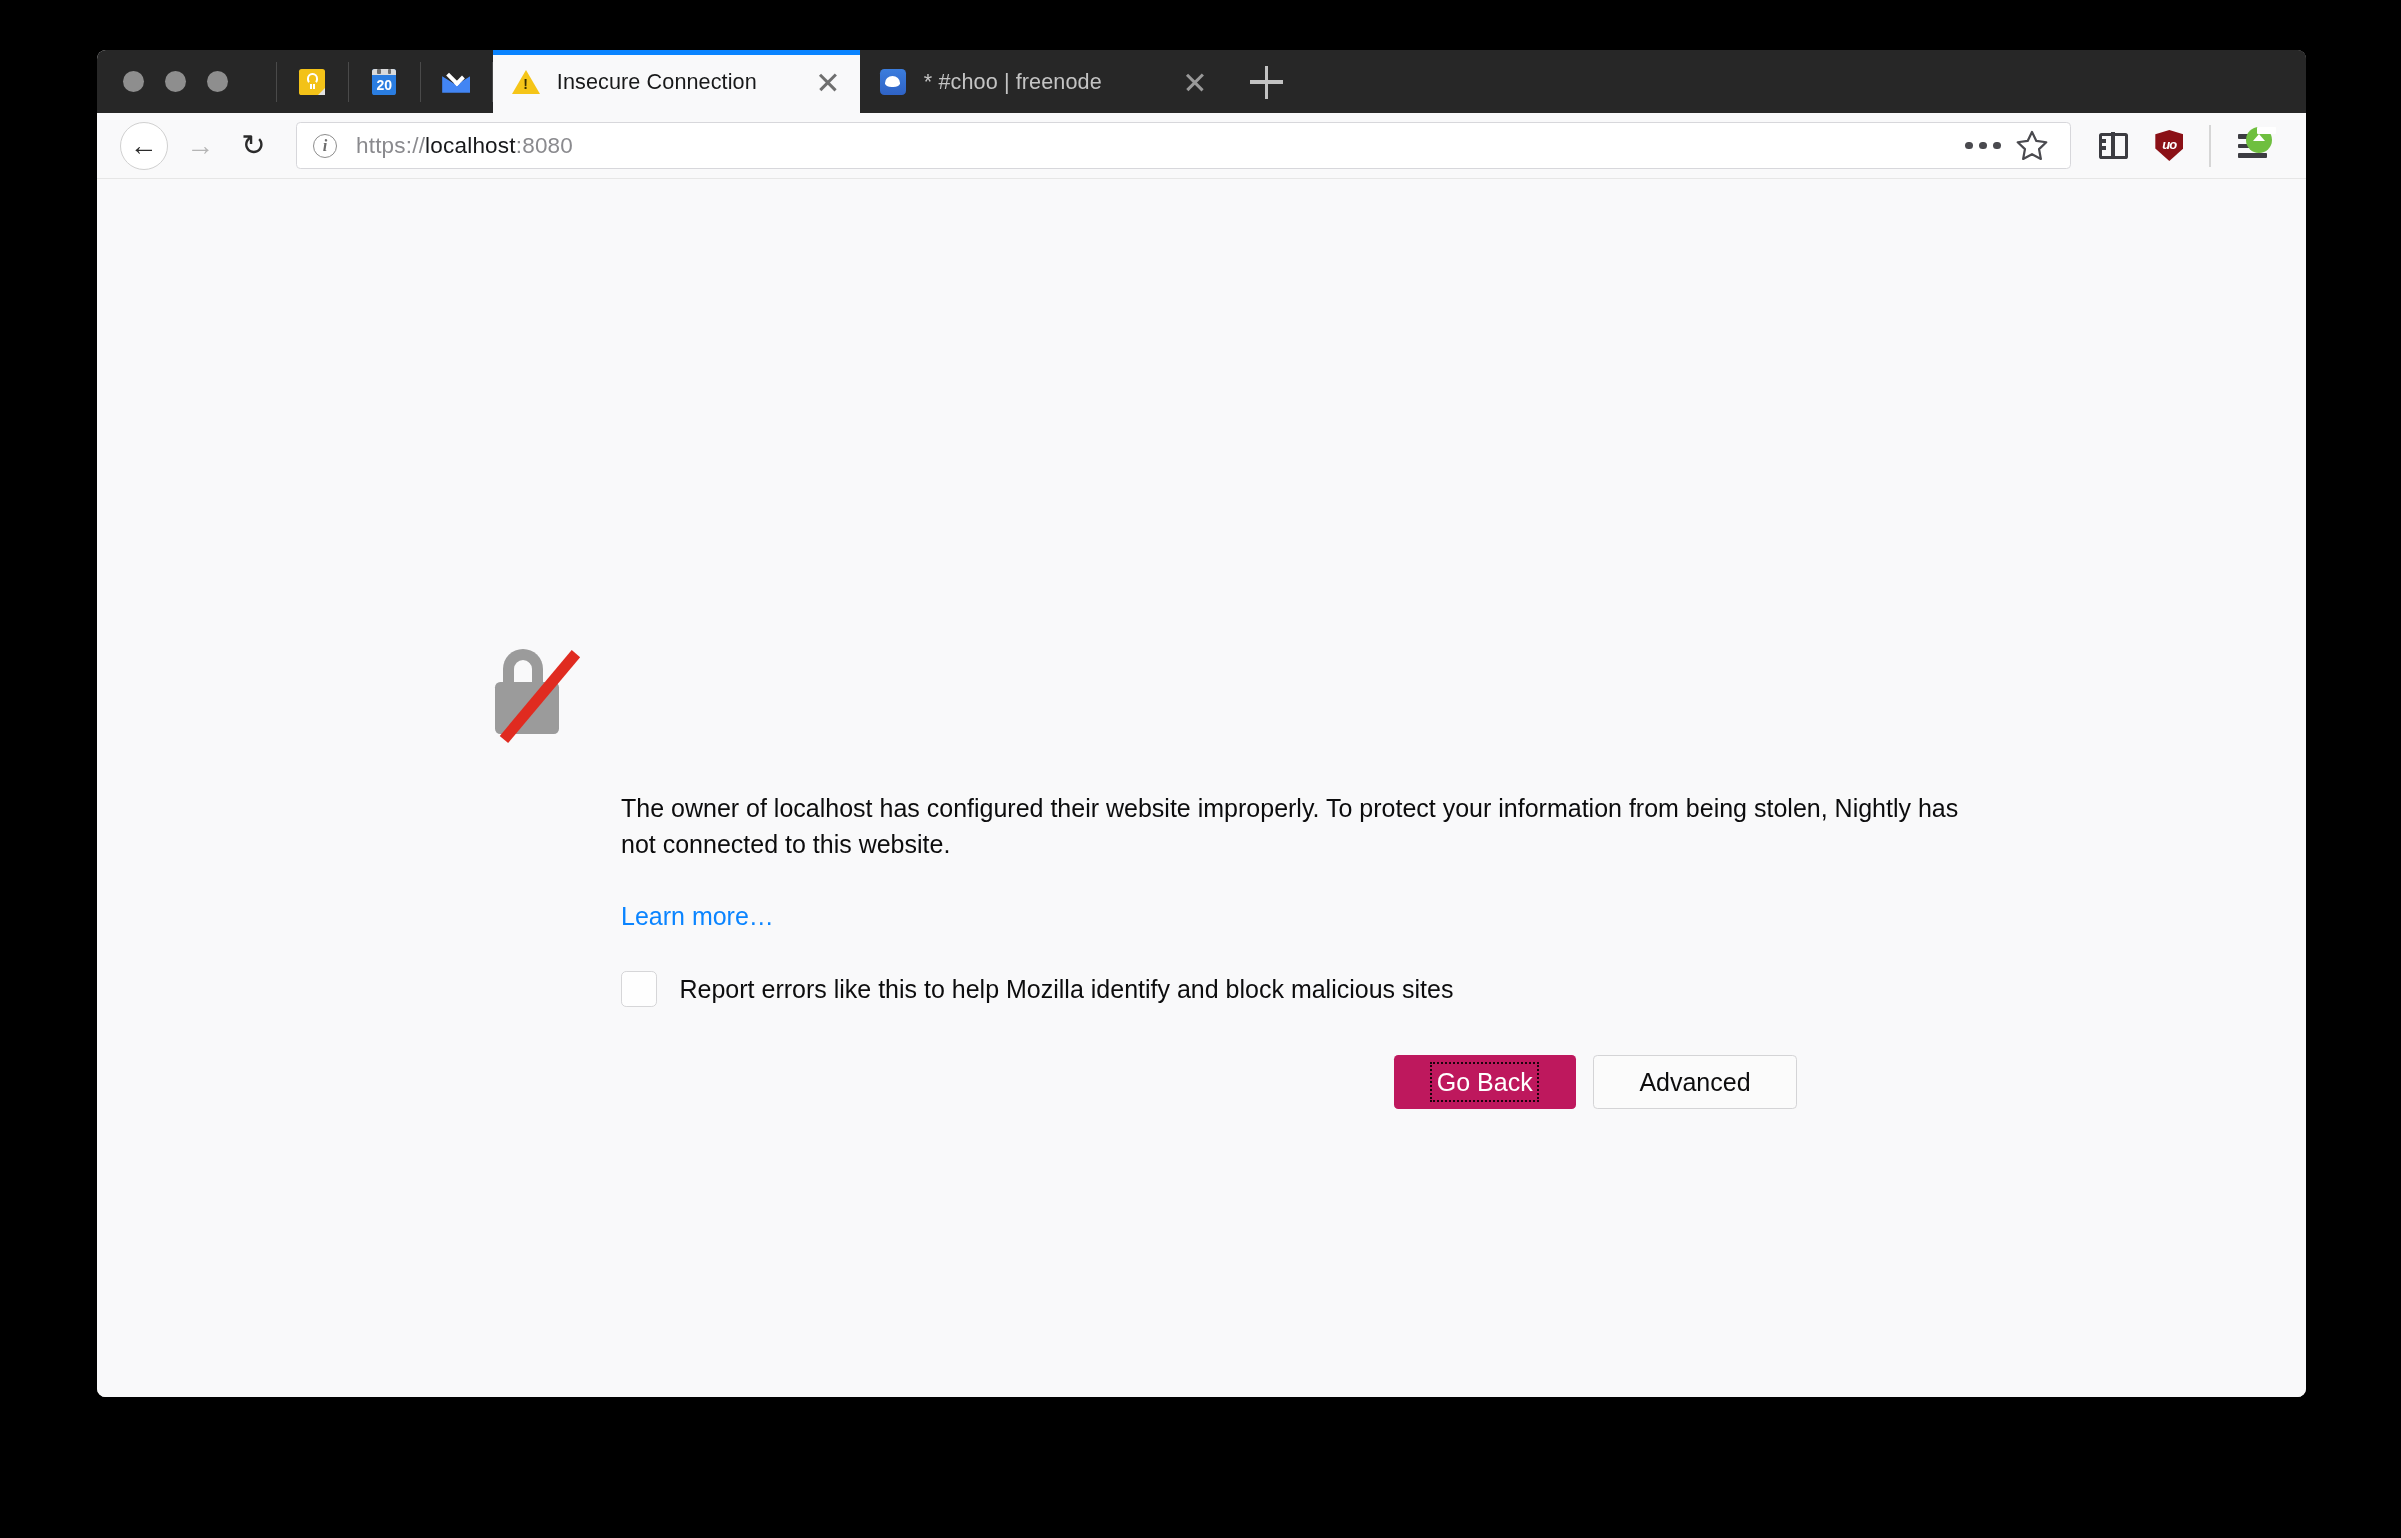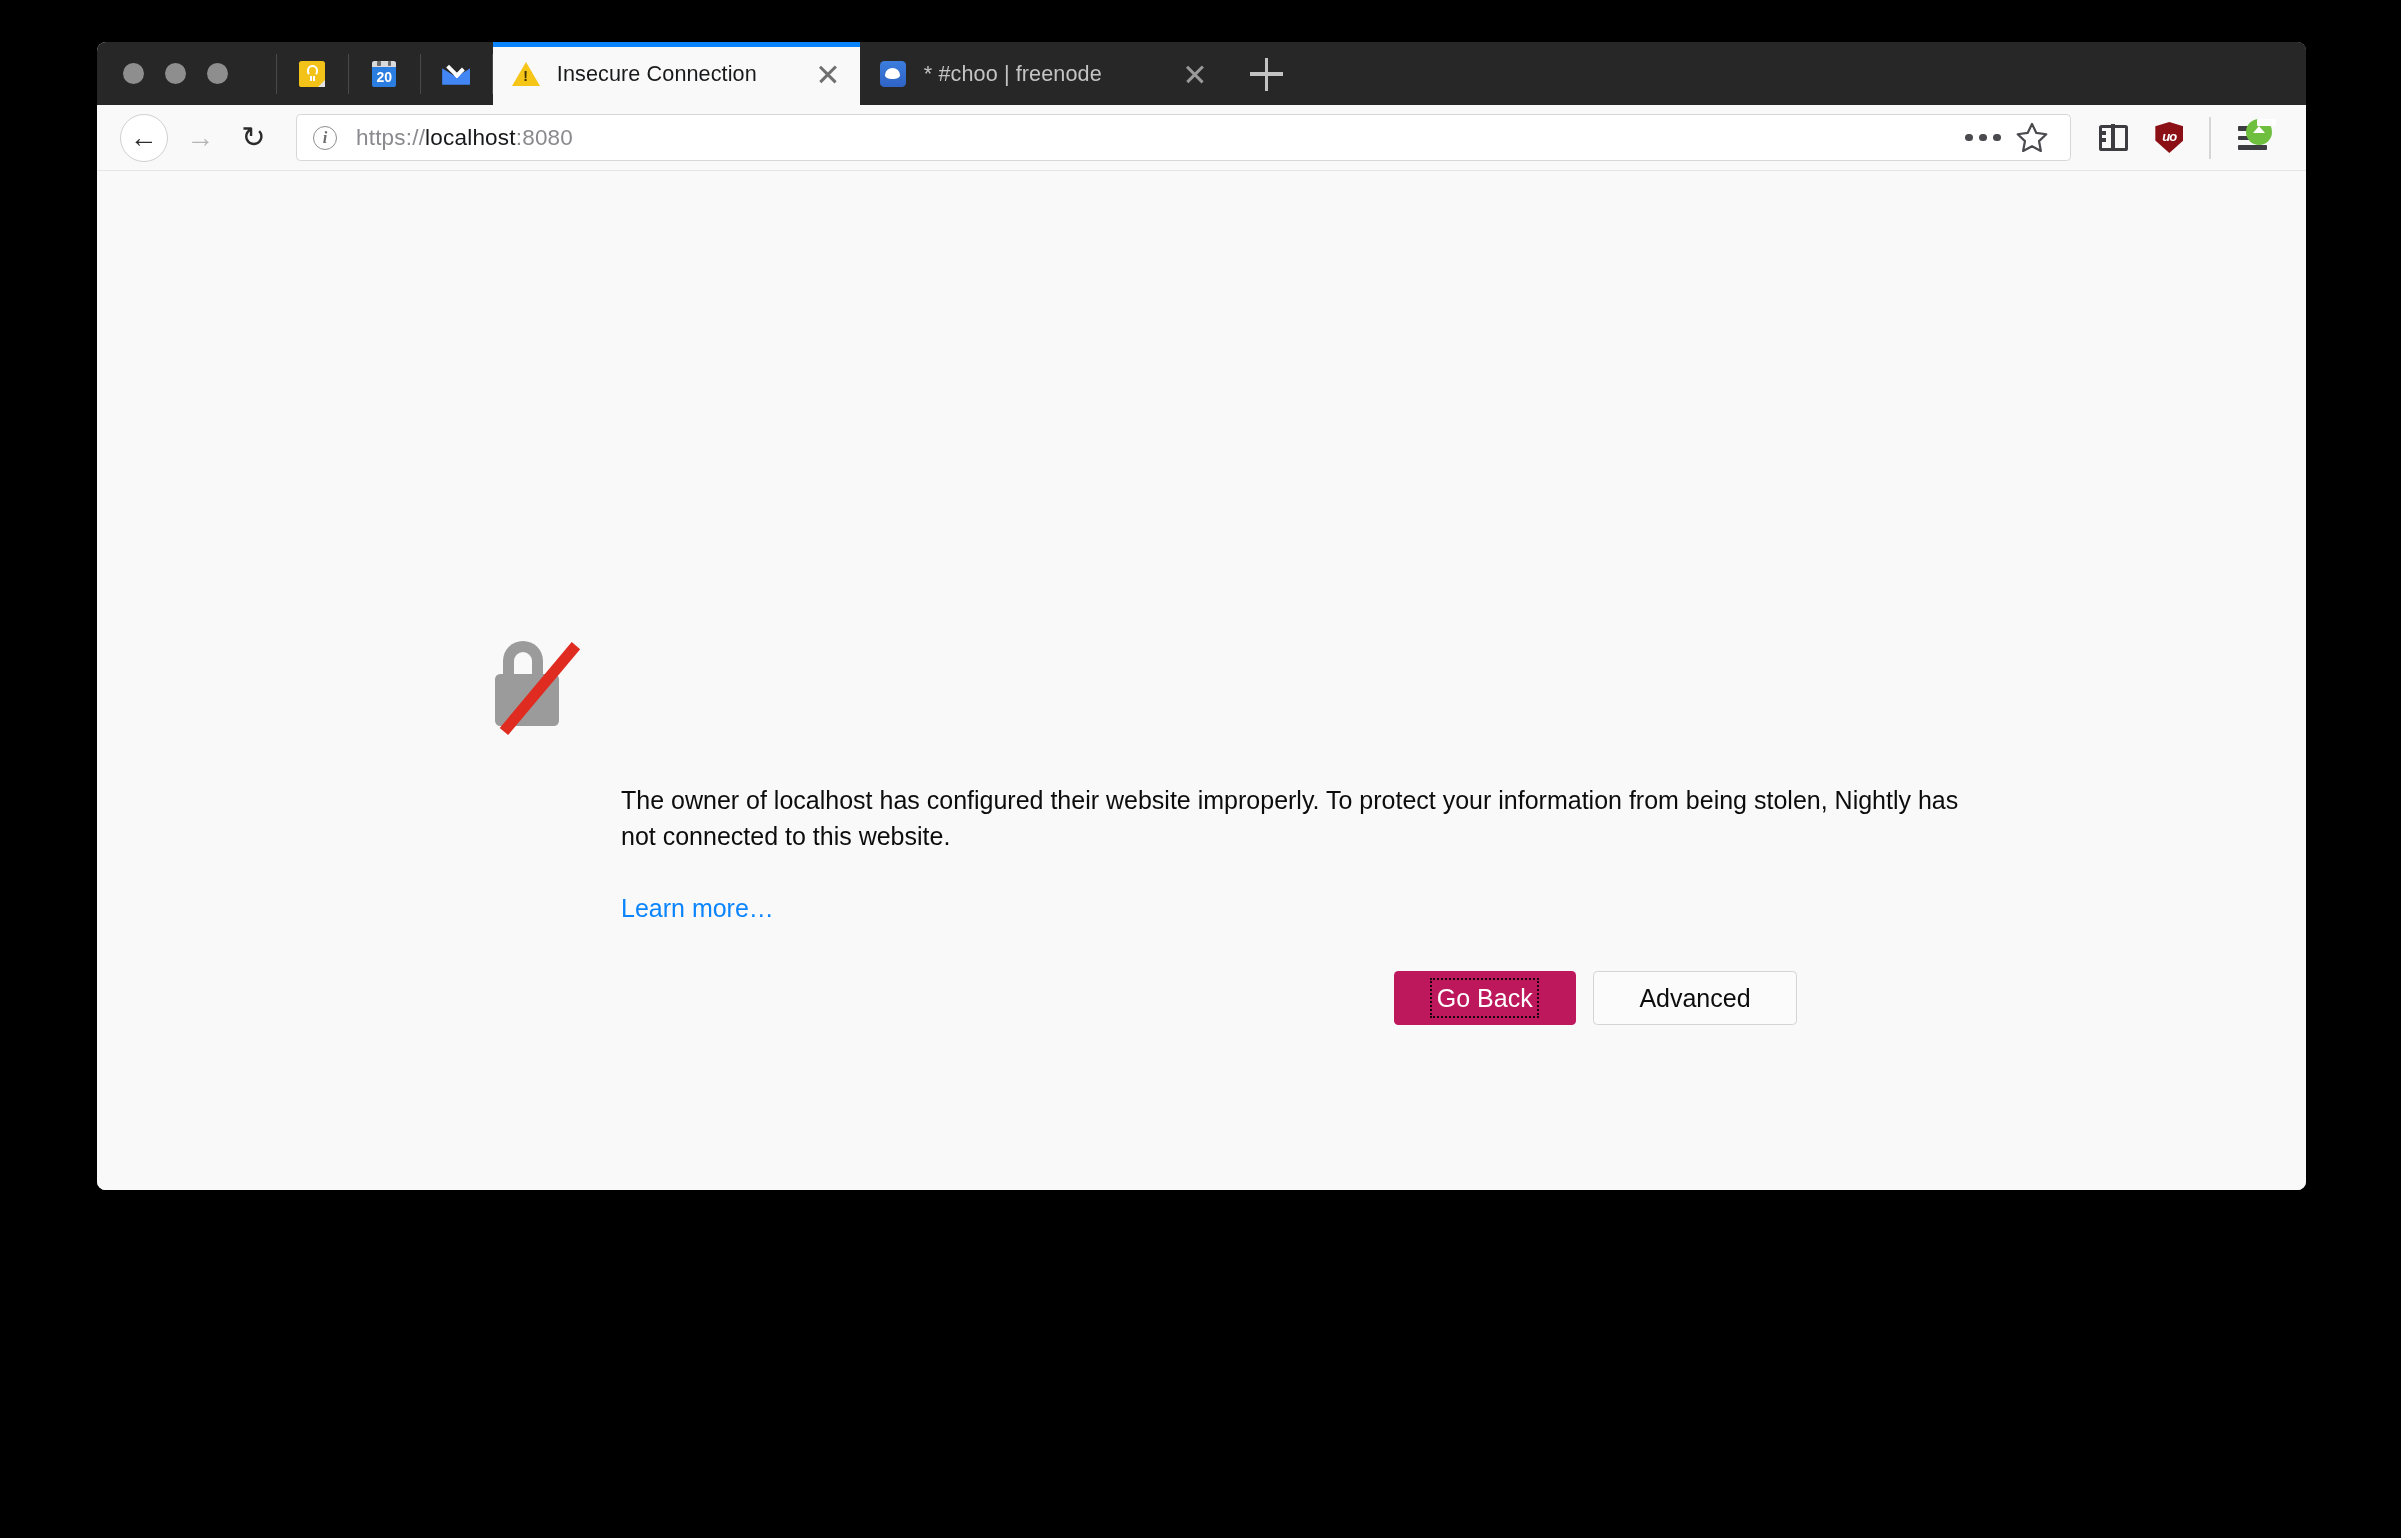--- a/index.html
+++ b/index.html
@@ -9,23 +9,23 @@
     height: 1538px;
     background: #000000;
     font-family: "Liberation Sans", sans-serif;
     overflow: hidden;
   }
 
   
   #browser-window {
     position: absolute;
     left: 97px;
-    top: 42px;
+    top: 50px;
     width: 2209px;
-    height: 1148px;
+    height: 1347px;
     border-radius: 8.7px;
     overflow: hidden;
     background: #f9f9fa;
     display: flex;
     flex-direction: column;
   }
 
   
   #tabstrip {
     height: 63px;
@@ -564,20 +564,24 @@
           <div class="shackle"></div>
           <div class="body"></div>
           <div class="slash"></div>
         </div>
       </div>
 
       <p id="error-body">The owner of localhost has configured their website improperly. To protect your information from being stolen, Nightly has not connected to this website.</p>
 
       <a id="learn-more" href="#">Learn more…</a>
 
+      <div id="report-row">
+        <div id="report-checkbox"></div>
+        <div id="report-label">Report errors like this to help Mozilla identify and block malicious sites</div>
+      </div>
 
       <div id="button-row">
         <button class="btn" id="go-back-button">
           <span>Go Back</span>
         </button>
         <button class="btn" id="advanced-button">
           <span>Advanced</span>
         </button>
       </div>
 

